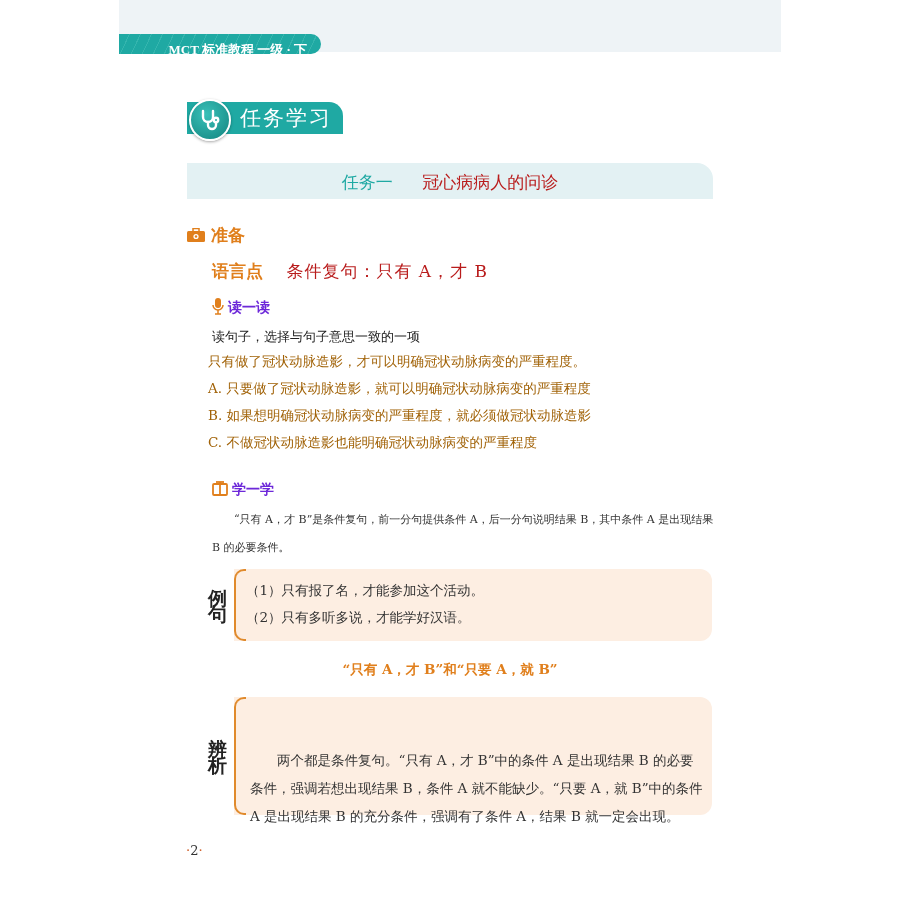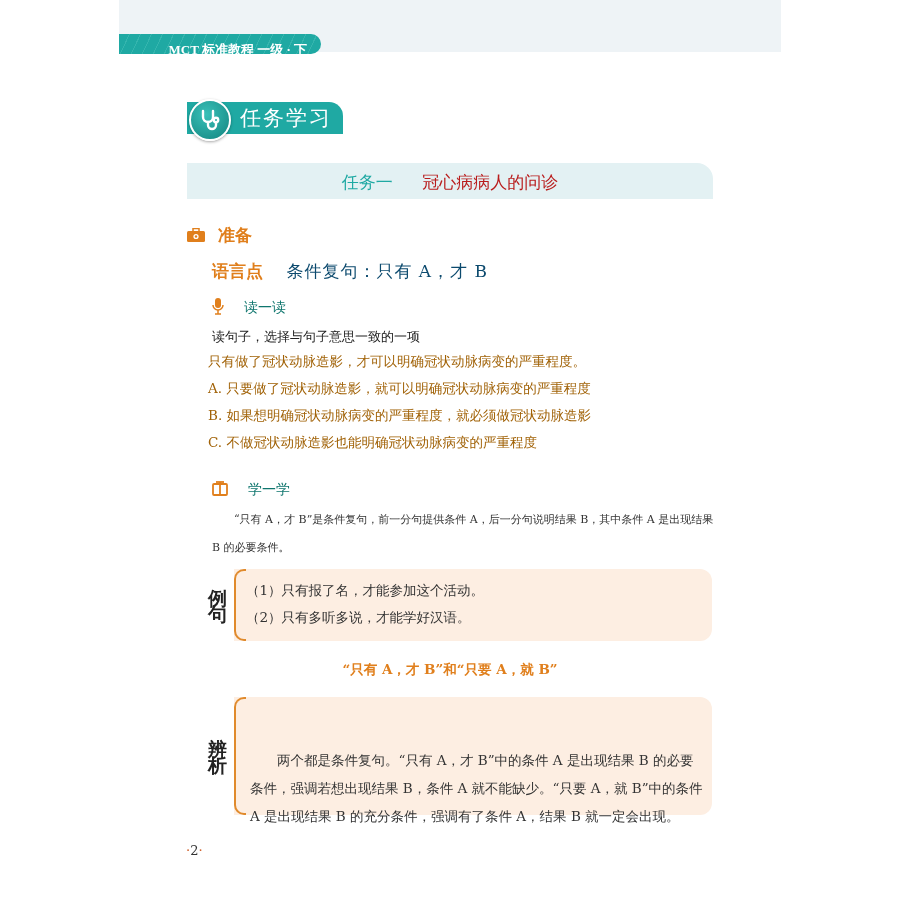--- a/index.html
+++ b/index.html
@@ -16,27 +16,27 @@
   .sec-icon { position:absolute; left:189px; top:99px; width:38px; height:38px; border-radius:50%;
       background:radial-gradient(circle at 40% 35%, #39c0b8, #13847f); border:2px solid #fff;
       box-shadow:0 1px 3px rgba(0,0,0,.35); display:flex; align-items:center; justify-content:center; }
   .sec-title { position:absolute; left:240px; top:102px; height:32px; line-height:32px;
       color:#fff; font-size:21px; font-family:"DejaVu Sans", sans-serif; letter-spacing:2px; }
   .task-bar { position:absolute; left:187px; top:163px; width:526px; height:36px;
       background:#e3f1f3; border-radius:0 16px 0 0; text-align:center; line-height:38px;
       font-family:"DejaVu Sans", sans-serif; font-size:17px; }
   .task-num { color:#1fa9a3; margin-right:24px; }
   .task-name { color:#b91c1c; }
-  .prep { position:absolute; left:187px; top:224px; display:flex; align-items:center; gap:13px;
+  .prep { position:absolute; left:187px; top:224px; display:flex; align-items:center; gap:6px;
       color:#e07f1c; font-size:17px; font-weight:bold; font-family:"DejaVu Sans", sans-serif; }
   .lp { position:absolute; left:212px; top:260px; font-size:17px; color:#e07f1c; }
   .lp .lp-label { font-weight:bold; font-family:"DejaVu Sans", sans-serif; margin-right:18px; }
-  .lp .lp-text { color:#0c4a6e; letter-spacing:1px; }
-  .sub-h { position:absolute; left:212px; display:flex; align-items:center; gap:20px;
-      font-size:14px; font-weight:normal; color:#0f766e; }
+  .lp .lp-text { color:#b91c1c; letter-spacing:1px; }
+  .sub-h { position:absolute; left:212px; display:flex; align-items:center; gap:4px;
+      font-size:14px; font-weight:bold; color:#6d28d9; }
   .instr { position:absolute; left:212px; top:328px; font-size:13px; font-weight:normal;
       font-family:"DejaVu Sans", sans-serif; color:#222; }
   .line { position:absolute; left:208px; font-size:13.5px; color:#a16207; white-space:nowrap; }
   .para { position:absolute; left:212px; top:506px; width:505px; font-size:11px; line-height:28px;
       color:#333; text-indent:2em; }
   .box { position:absolute; left:234px; width:478px; background:#fdeee2; border-radius:0 12px 12px 0;
       box-sizing:border-box; }
   .box::before { content:""; position:absolute; left:0; top:0; bottom:0; width:10px;
       border:2px solid #e08a2c; border-right:none; border-radius:10px 0 0 10px; }
   .box-label { position:absolute; left:208px; width:18px; font-size:19px; font-weight:bold; color:#222;

